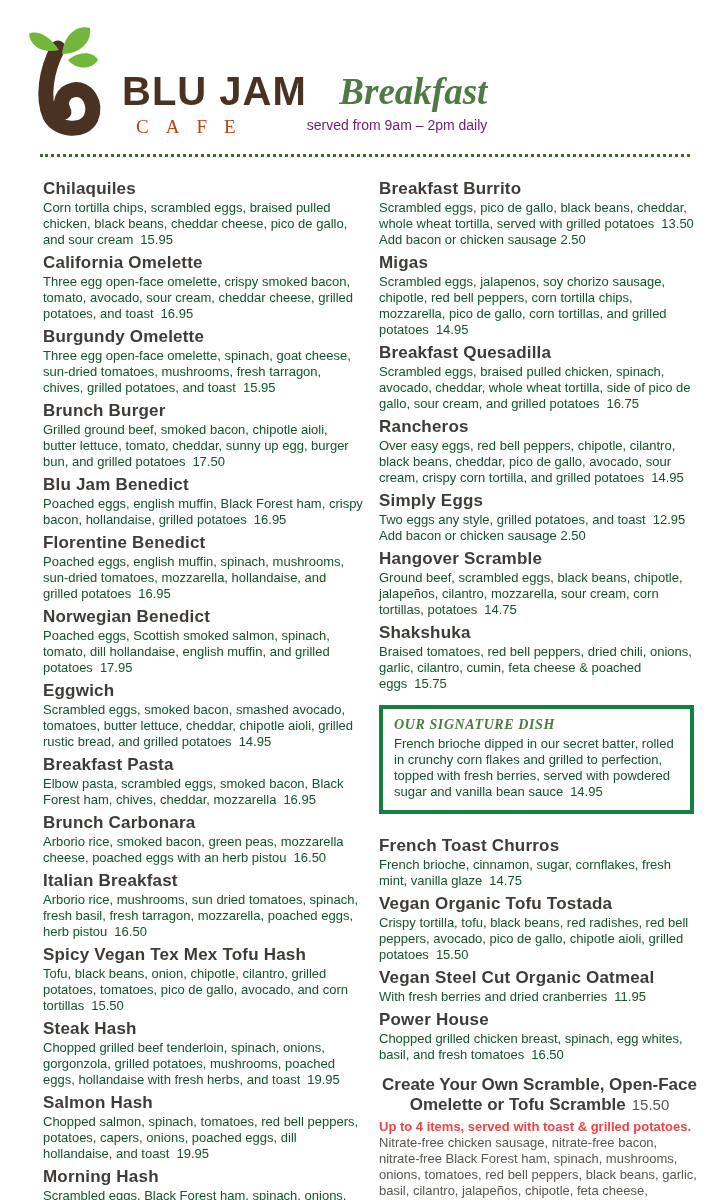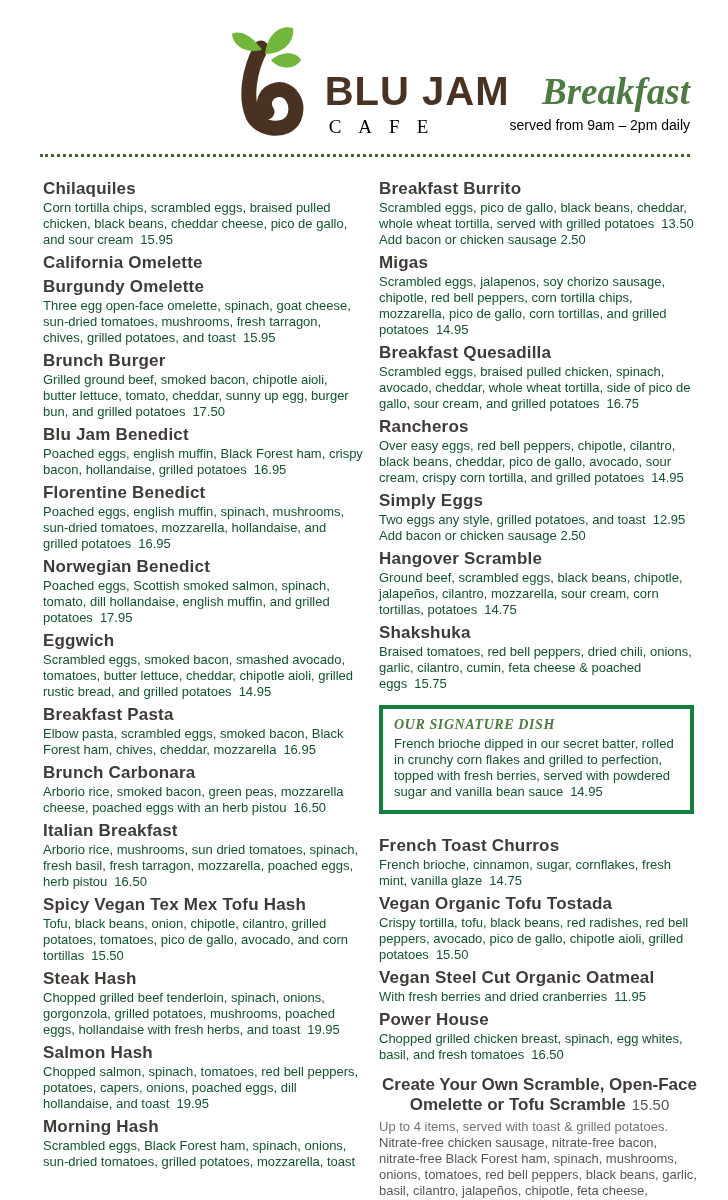--- a/index.html
+++ b/index.html
@@ -3,51 +3,51 @@
 <meta charset="utf-8">
 <style>
   html,body{margin:0;padding:0;background:#ffffff;}
   .page{
     width:728px;height:1200px;margin:0 auto;background:#fff;
     font-family:"Liberation Sans","DejaVu Sans",sans-serif;
     display:flex;flex-direction:column;box-sizing:border-box;
     overflow:hidden;
   }
   
-  .header{display:flex;justify-content:flex-end;align-items:flex-start;
+  .header{display:flex;justify-content:flex-start;align-items:flex-start;
     padding:26px 38px 0 28px;}
   .logo{display:flex;align-items:flex-end;gap:8px;}
   .logo-text{display:flex;flex-direction:column;line-height:1;padding-bottom:6px;}
   .logo-brand{font-size:40px;font-weight:800;color:#4a3222;letter-spacing:1px;}
-  .logo-cafe{font-size:19px;font-weight:400;color:#000000;letter-spacing:17px;
-    margin-top:6px;margin-left:4px;font-family:"Liberation Serif",serif;}
+  .logo-cafe{font-size:19px;font-weight:400;color:#c2410c;letter-spacing:17px;
+    margin-top:6px;margin-left:14px;font-family:"Liberation Serif",serif;}
   .header-right{text-align:right;padding-top:20px;}
   .title{font-family:"Liberation Serif","DejaVu Serif",serif;font-style:italic;
     font-weight:700;font-size:37px;color:#4e7b43;line-height:1;margin-top:27px;}
-  .subtitle{font-size:14px;color:#000000;margin-top:7px;font-weight:500;}
+  .subtitle{font-size:14px;color:#701a75;margin-top:7px;font-weight:500;}
   
   .dotted{border-top:3px dotted #47642e;margin:12px 38px 22px 40px;height:0;}
   
   .content{flex:1;display:flex;padding:0 28px 0 43px;gap:15px;}
   .col{width:322px;}
   .item{margin-bottom:5px;}
   .item h3{font-size:17px;line-height:19px;margin:0 0 2px 0;color:#3f3b38;
     font-weight:700;letter-spacing:.2px;}
   .item p{margin:0;font-size:13px;line-height:16px;color:#14532d;}
   .price{margin-left:7px;white-space:nowrap;}
   .note{margin-top:0;}
   
   .sigbox{border:4px solid #15803d;padding:8px 11px 10px 11px;margin:13px 6px 22px 0;}
   .sig-label{font-family:"Liberation Serif","DejaVu Serif",serif;font-style:italic;
     font-weight:700;font-size:14px;color:#4e7b43;letter-spacing:.6px;margin:0 0 3px 0;}
   
   .cyo{margin-top:12px;}
   .cyo h3{font-size:17px;line-height:20px;margin:0 0 4px 0;color:#3f3b38;font-weight:700;text-align:center;}
   .h-price{font-weight:400;color:#5b5550;font-size:15px;margin-left:6px;}
-  .cyo .bold-note{font-weight:400;color:#737373;font-size:13px;line-height:16px;margin:0;}
+  .cyo .bold-note{font-weight:700;color:#ef4444;font-size:13px;line-height:16px;margin:0;}
   .cyo p.desc2{margin:0;font-size:13px;line-height:16px;color:#5b5550;}
 </style>
 </head>
 <body>
 
 <div class="page">
 
   <div class="header">
     <div class="logo">
       <span>
@@ -78,20 +78,21 @@
     <div class="col">
 
         <div class="item">
           <h3>Chilaquiles</h3>
           <p><span>Corn tortilla chips, scrambled eggs, braised pulled chicken, black beans, cheddar cheese, pico de gallo, and sour cream</span><span class="price">15.95</span></p>
 
         </div>
 
         <div class="item">
           <h3>California Omelette</h3>
+          <p><span>Three egg open-face omelette, crispy smoked bacon, tomato, avocado, sour cream, cheddar cheese, grilled potatoes, and toast</span><span class="price">16.95</span></p>
 
         </div>
 
         <div class="item">
           <h3>Burgundy Omelette</h3>
           <p><span>Three egg open-face omelette, spinach, goat cheese, sun-dried tomatoes, mushrooms, fresh tarragon, chives, grilled potatoes, and toast</span><span class="price">15.95</span></p>
 
         </div>
 
         <div class="item">

